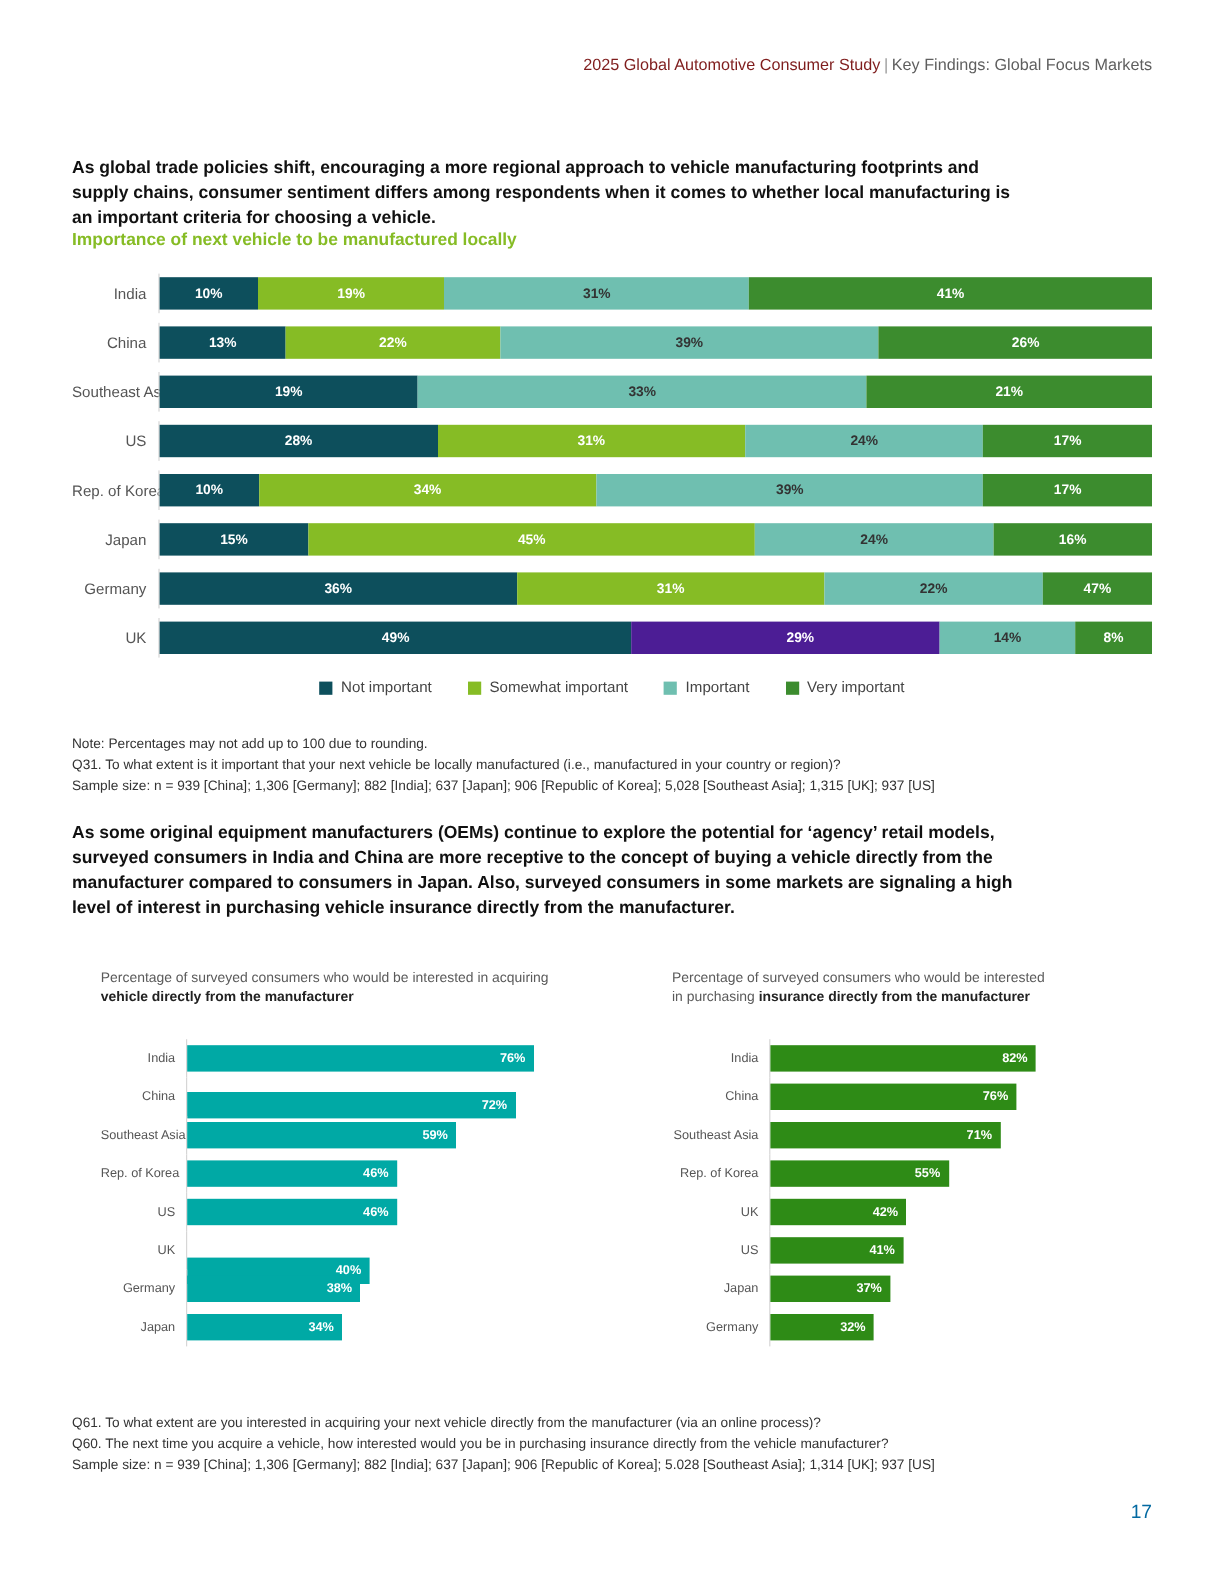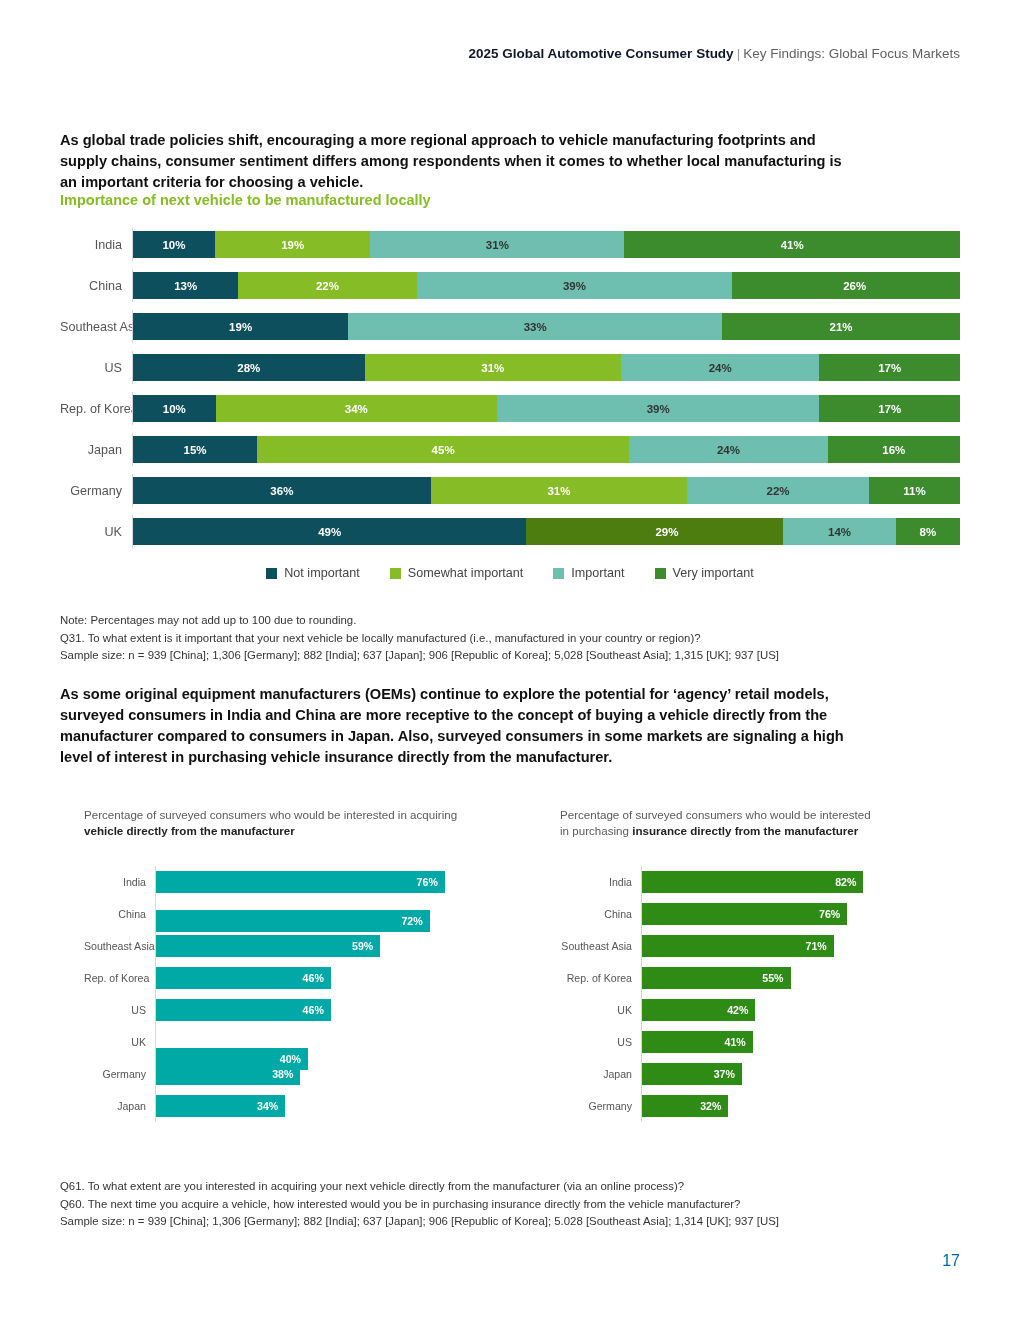--- a/index.html
+++ b/index.html
@@ -11,21 +11,21 @@
     position:relative;
     overflow:hidden;
   }
   .page{position:relative;width:1020px;height:1320px;}
 
   
   .header{
     position:absolute;top:46px;right:60px;
     font-size:13.5px;white-space:nowrap;
   }
-  .header .bold{font-weight:bold;color:#0f172a;}
+  .header .bold{font-weight:normal;color:#7f1d1d;}
   .header .sep{color:#9a9a9a;padding:0 3px;}
   .header .light{color:#5f5f5f;}
 
   
   .lead{
     position:absolute;left:60px;width:800px;
     font-size:14.6px;font-weight:bold;line-height:1.44;
     color:#111;
   }
   #lead1{top:130px;}
@@ -170,29 +170,29 @@
           <div class="seg" style="flex: 16 0 0px; background: rgb(60, 140, 46);">16%</div>
         </div>
       </div>
       <div class="srow">
         <div class="cat">Germany</div>
         <div class="axis"></div>
         <div class="bars">
           <div class="seg" style="flex: 36 0 0px; background: rgb(13, 79, 92);">36%</div>
           <div class="seg" style="flex: 31 0 0px; background: rgb(134, 188, 37);">31%</div>
           <div class="seg s3" style="flex: 22 0 0px; background: rgb(111, 191, 176);">22%</div>
-          <div class="seg" style="flex: 11 0 0px; background: rgb(60, 140, 46);">11%</div>
+          <div class="seg" style="flex: 11 0 0px; background: rgb(60, 140, 46);">47%</div>
         </div>
       </div>
       <div class="srow">
         <div class="cat">UK</div>
         <div class="axis"></div>
         <div class="bars">
           <div class="seg" style="flex: 49 0 0px; background: rgb(13, 79, 92);">49%</div>
-          <div class="seg" style="flex: 29 0 0px; background: #4d7c0f; padding-left: 24px;">29%</div>
+          <div class="seg" style="flex: 29 0 0px; background: #4c1d95; padding-left: 24px;">29%</div>
           <div class="seg s3" style="flex: 14 0 0px; background: rgb(111, 191, 176);">14%</div>
           <div class="seg" style="flex: 8 0 0px; background: rgb(60, 140, 46);">8%</div>
         </div>
       </div>
     </div>
 
   <div class="legend" id="legend">
       <div class="li">
         <span class="swatch" style="background: rgb(13, 79, 92);"></span>
         <span>Not important</span>

